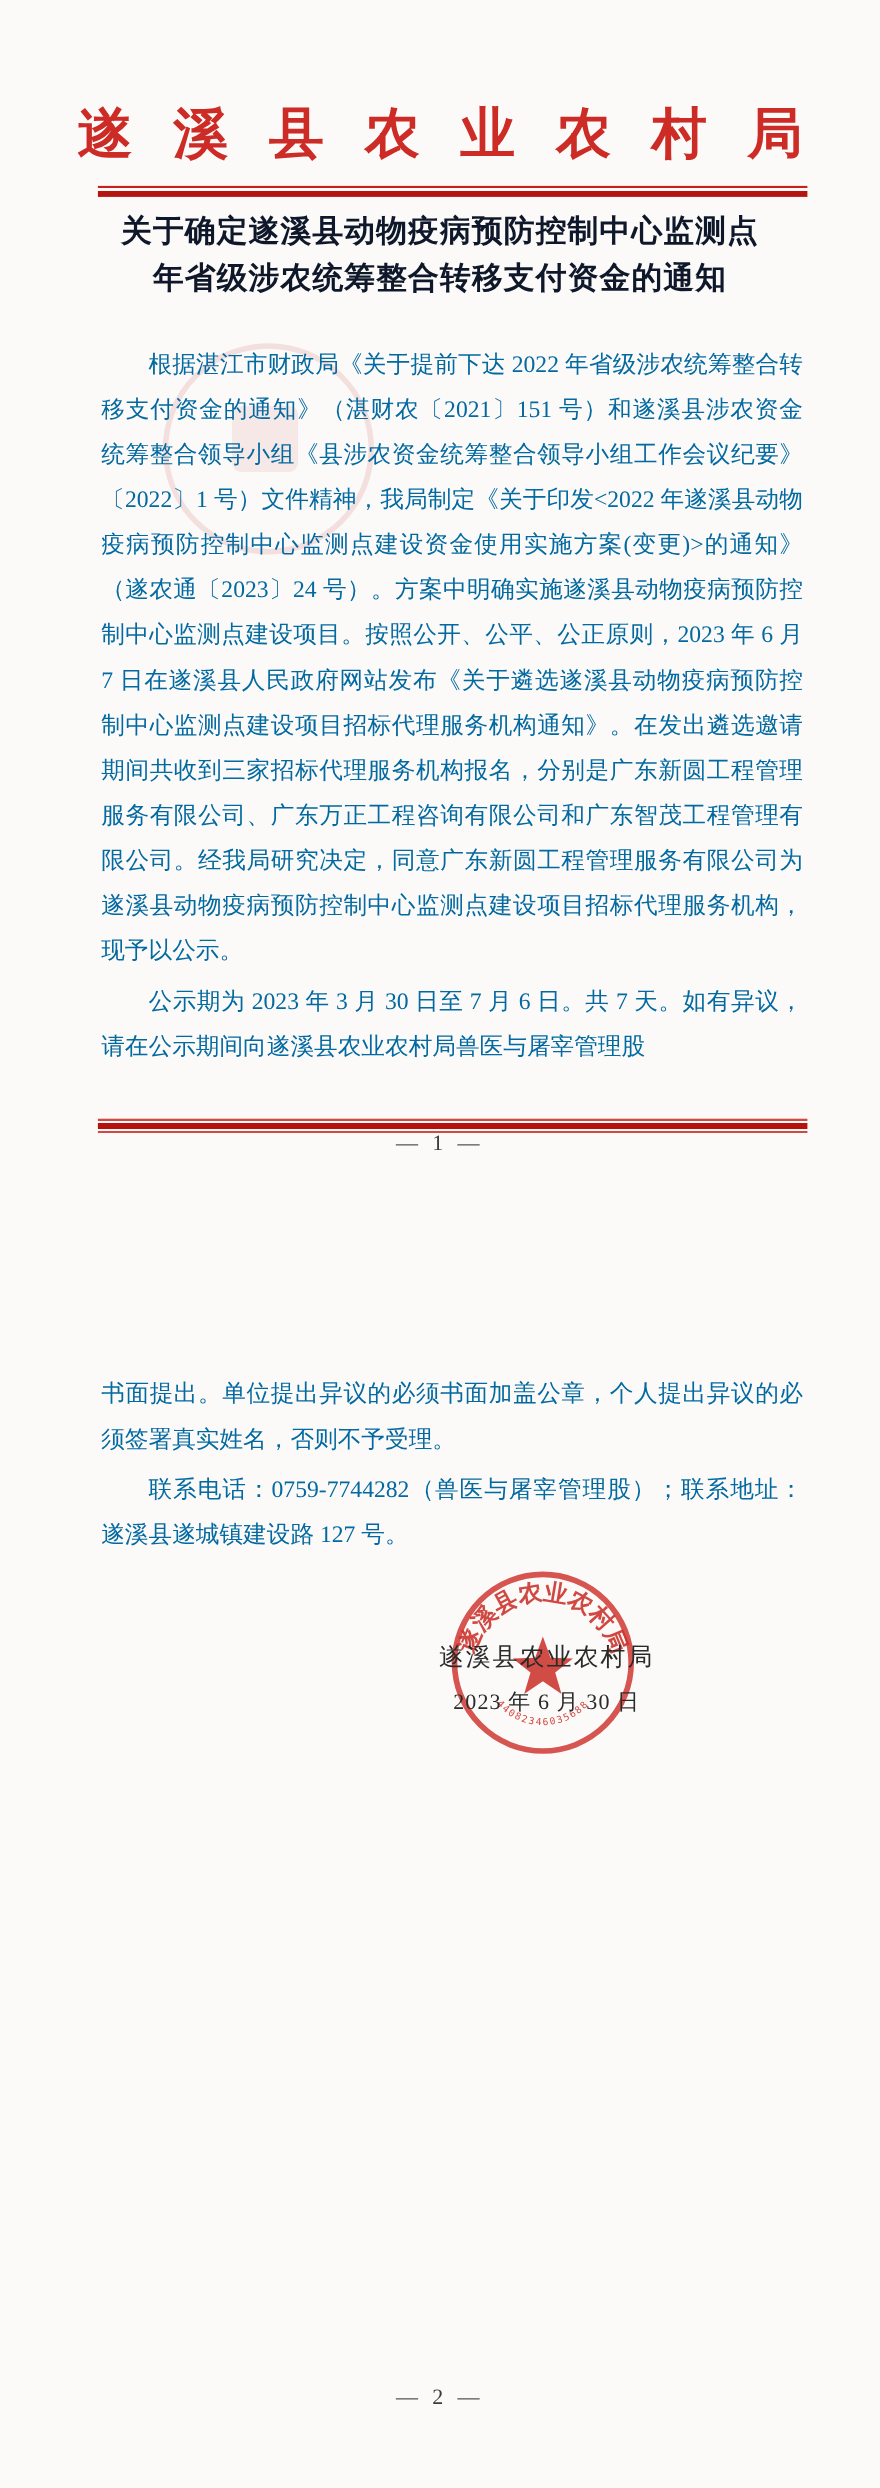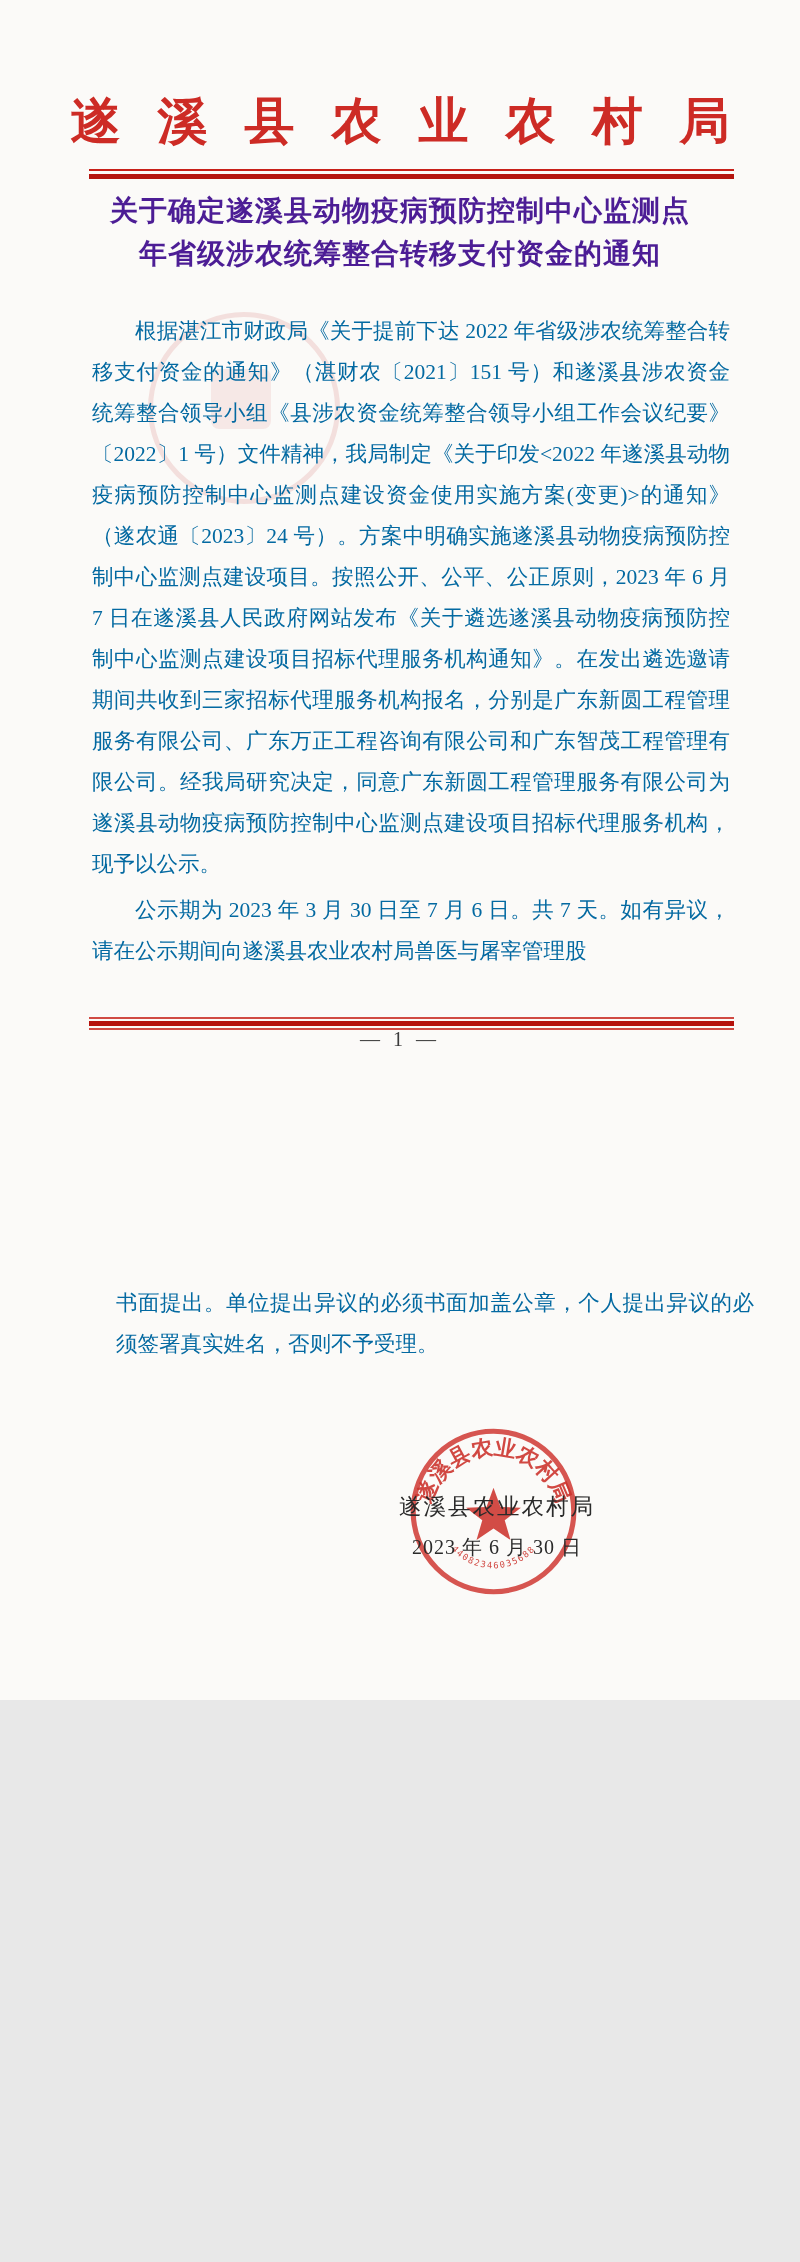--- a/index.html
+++ b/index.html
@@ -2,21 +2,21 @@
 <html><head>
 <meta charset="utf-8">
 <style>
   html,body{margin:0;padding:0;}
   body{
     background:#e8e8e8;
     font-family:"Liberation Serif","DejaVu Serif",serif;
   }
   .doc{
     position:relative;
-    width:800px;height:1700px;
+    width:800px;height:2262px;
     margin:0 auto;
     background:#fbfaf8;
     overflow:hidden;
     color:#222;
   }
   
   .letterhead{
     position:absolute;top:92px;left:0;width:800px;
     margin:0;
     text-align:center;
@@ -31,21 +31,21 @@
   .rule-header{
     top:169px;height:10px;
     background:linear-gradient(#c8201a 0 2px,transparent 2px 5px,#b5150f 5px 10px);
   }
   .doc-title{
     position:absolute;top:189px;left:0;width:800px;
     margin:0;
     text-align:center;
     font-size:28px;line-height:43px;
     font-weight:bold;
-    color:#4c1d95;
+    color:#0f172a;
     letter-spacing:1px;
   }
   .body-text{
     position:absolute;left:92px;width:638px;
     font-size:21.5px;line-height:41px;
     text-align:justify;
     word-break:break-all;
     color:#0369a1;
   }
   .body-p1{top:311px;}
@@ -71,21 +71,21 @@
     border:5px solid rgba(208,84,78,0.16);
     border-radius:50%;
   }
   .watermark-seal::after{
     content:"";
     position:absolute;left:58px;top:52px;width:60px;height:60px;
     background:rgba(205,80,75,0.10);
     border-radius:8px;
   }
   
-  .body-p2{top:1283px;margin-left:24px;}
+  .body-p2{top:1247px;}
   .sig-block{position:absolute;left:0;top:0;width:800px;height:0;}
   .seal-svg{position:absolute;left:406px;top:1424px;}
   .sig-org{
     position:absolute;left:300px;top:1491px;width:394px;
     text-align:center;
     font-size:22.5px;color:#2a2a2a;
     letter-spacing:2px;
   }
   .sig-date{
     position:absolute;left:300px;top:1534px;width:394px;
@@ -119,20 +119,21 @@
 
     <div class="rule rule-footer"></div>
 
     <div class="pagenum pagenum-1">— 1 —</div>
   </section>
 
   <section>
 
     <div class="body-text body-p2">
       <p>书面提出。单位提出异议的必须书面加盖公章，个人提出异议的必须签署真实姓名，否则不予受理。</p>
+      <p class="indent">联系电话：0759-7744282（兽医与屠宰管理股）；联系地址：遂溪县遂城镇建设路 127 号。</p>
     </div>
 
     <div class="sig-block">
 
       <svg class="seal-svg" width="175" height="175" viewBox="0 0 170 170">
         <defs>
           <path id="sealArcTop" d="M 25 112 A 63 63 0 1 1 145 112" fill="none"></path>
           <path id="sealArcBottom" d="M 34 104 A 54 54 0 0 0 136 104" fill="none"></path>
         </defs>
         <circle cx="85" cy="85" r="78" fill="none" stroke="rgba(208,62,56,0.88)" stroke-width="5"></circle>

